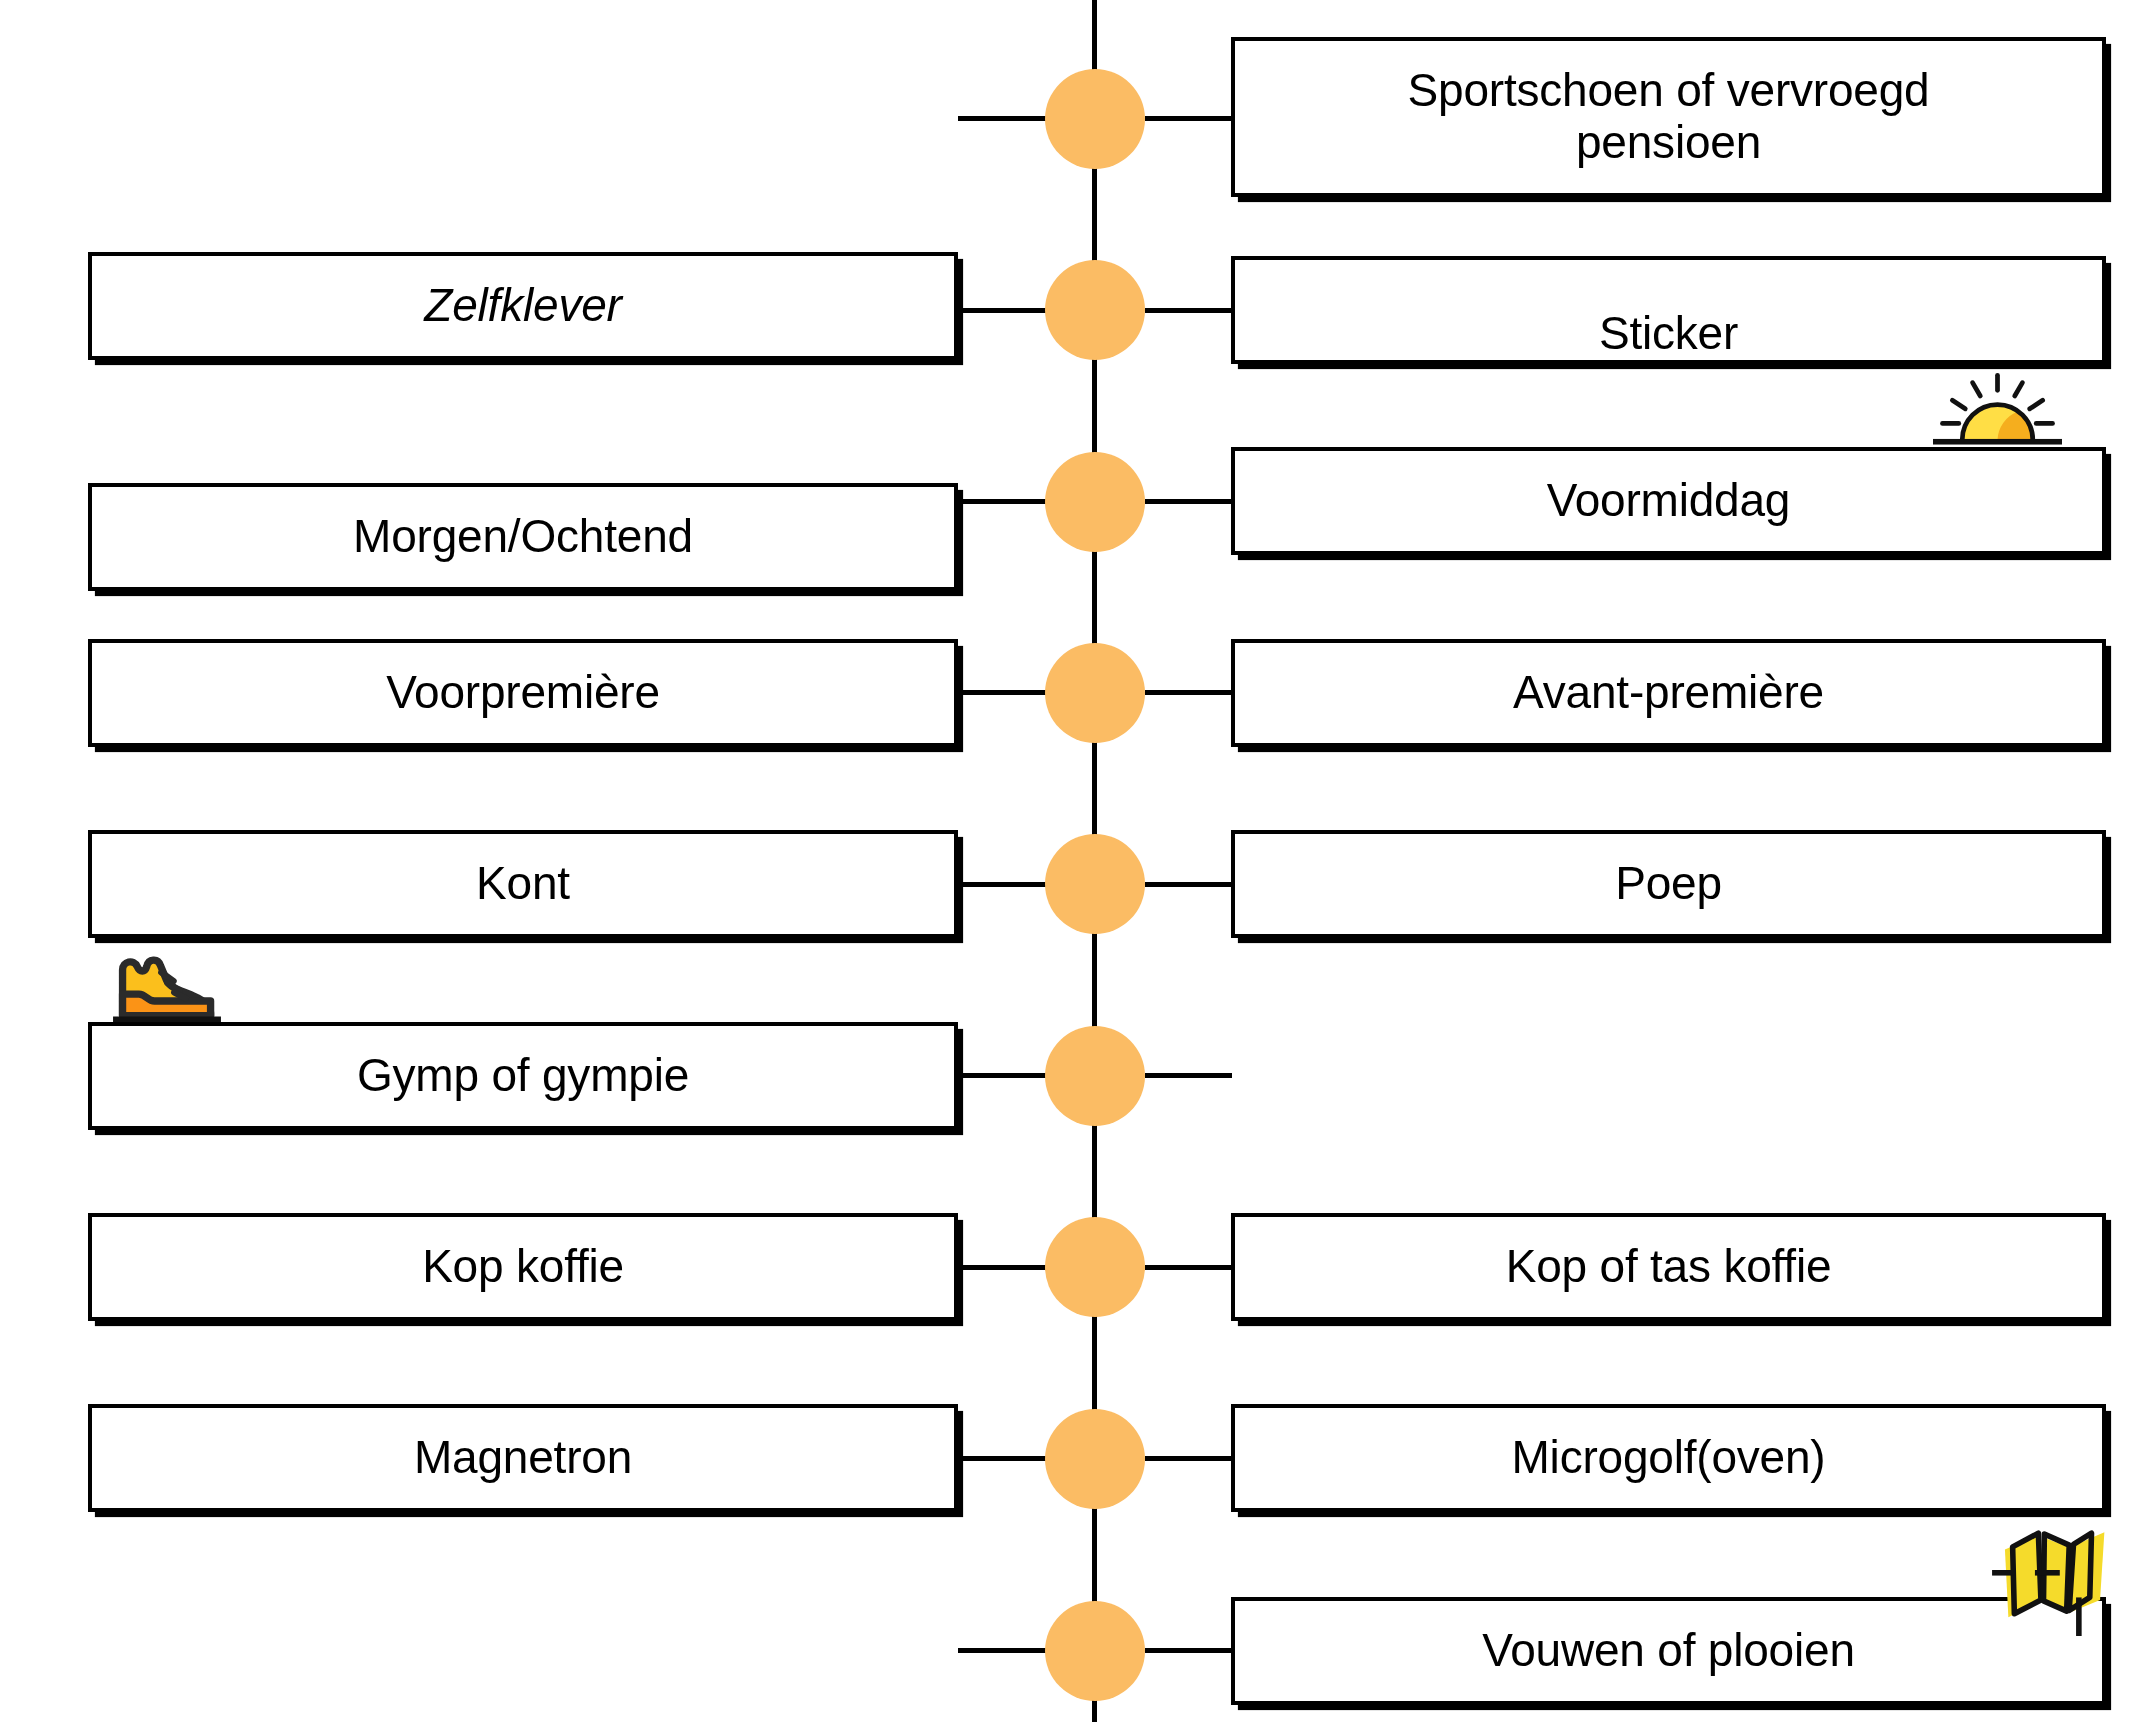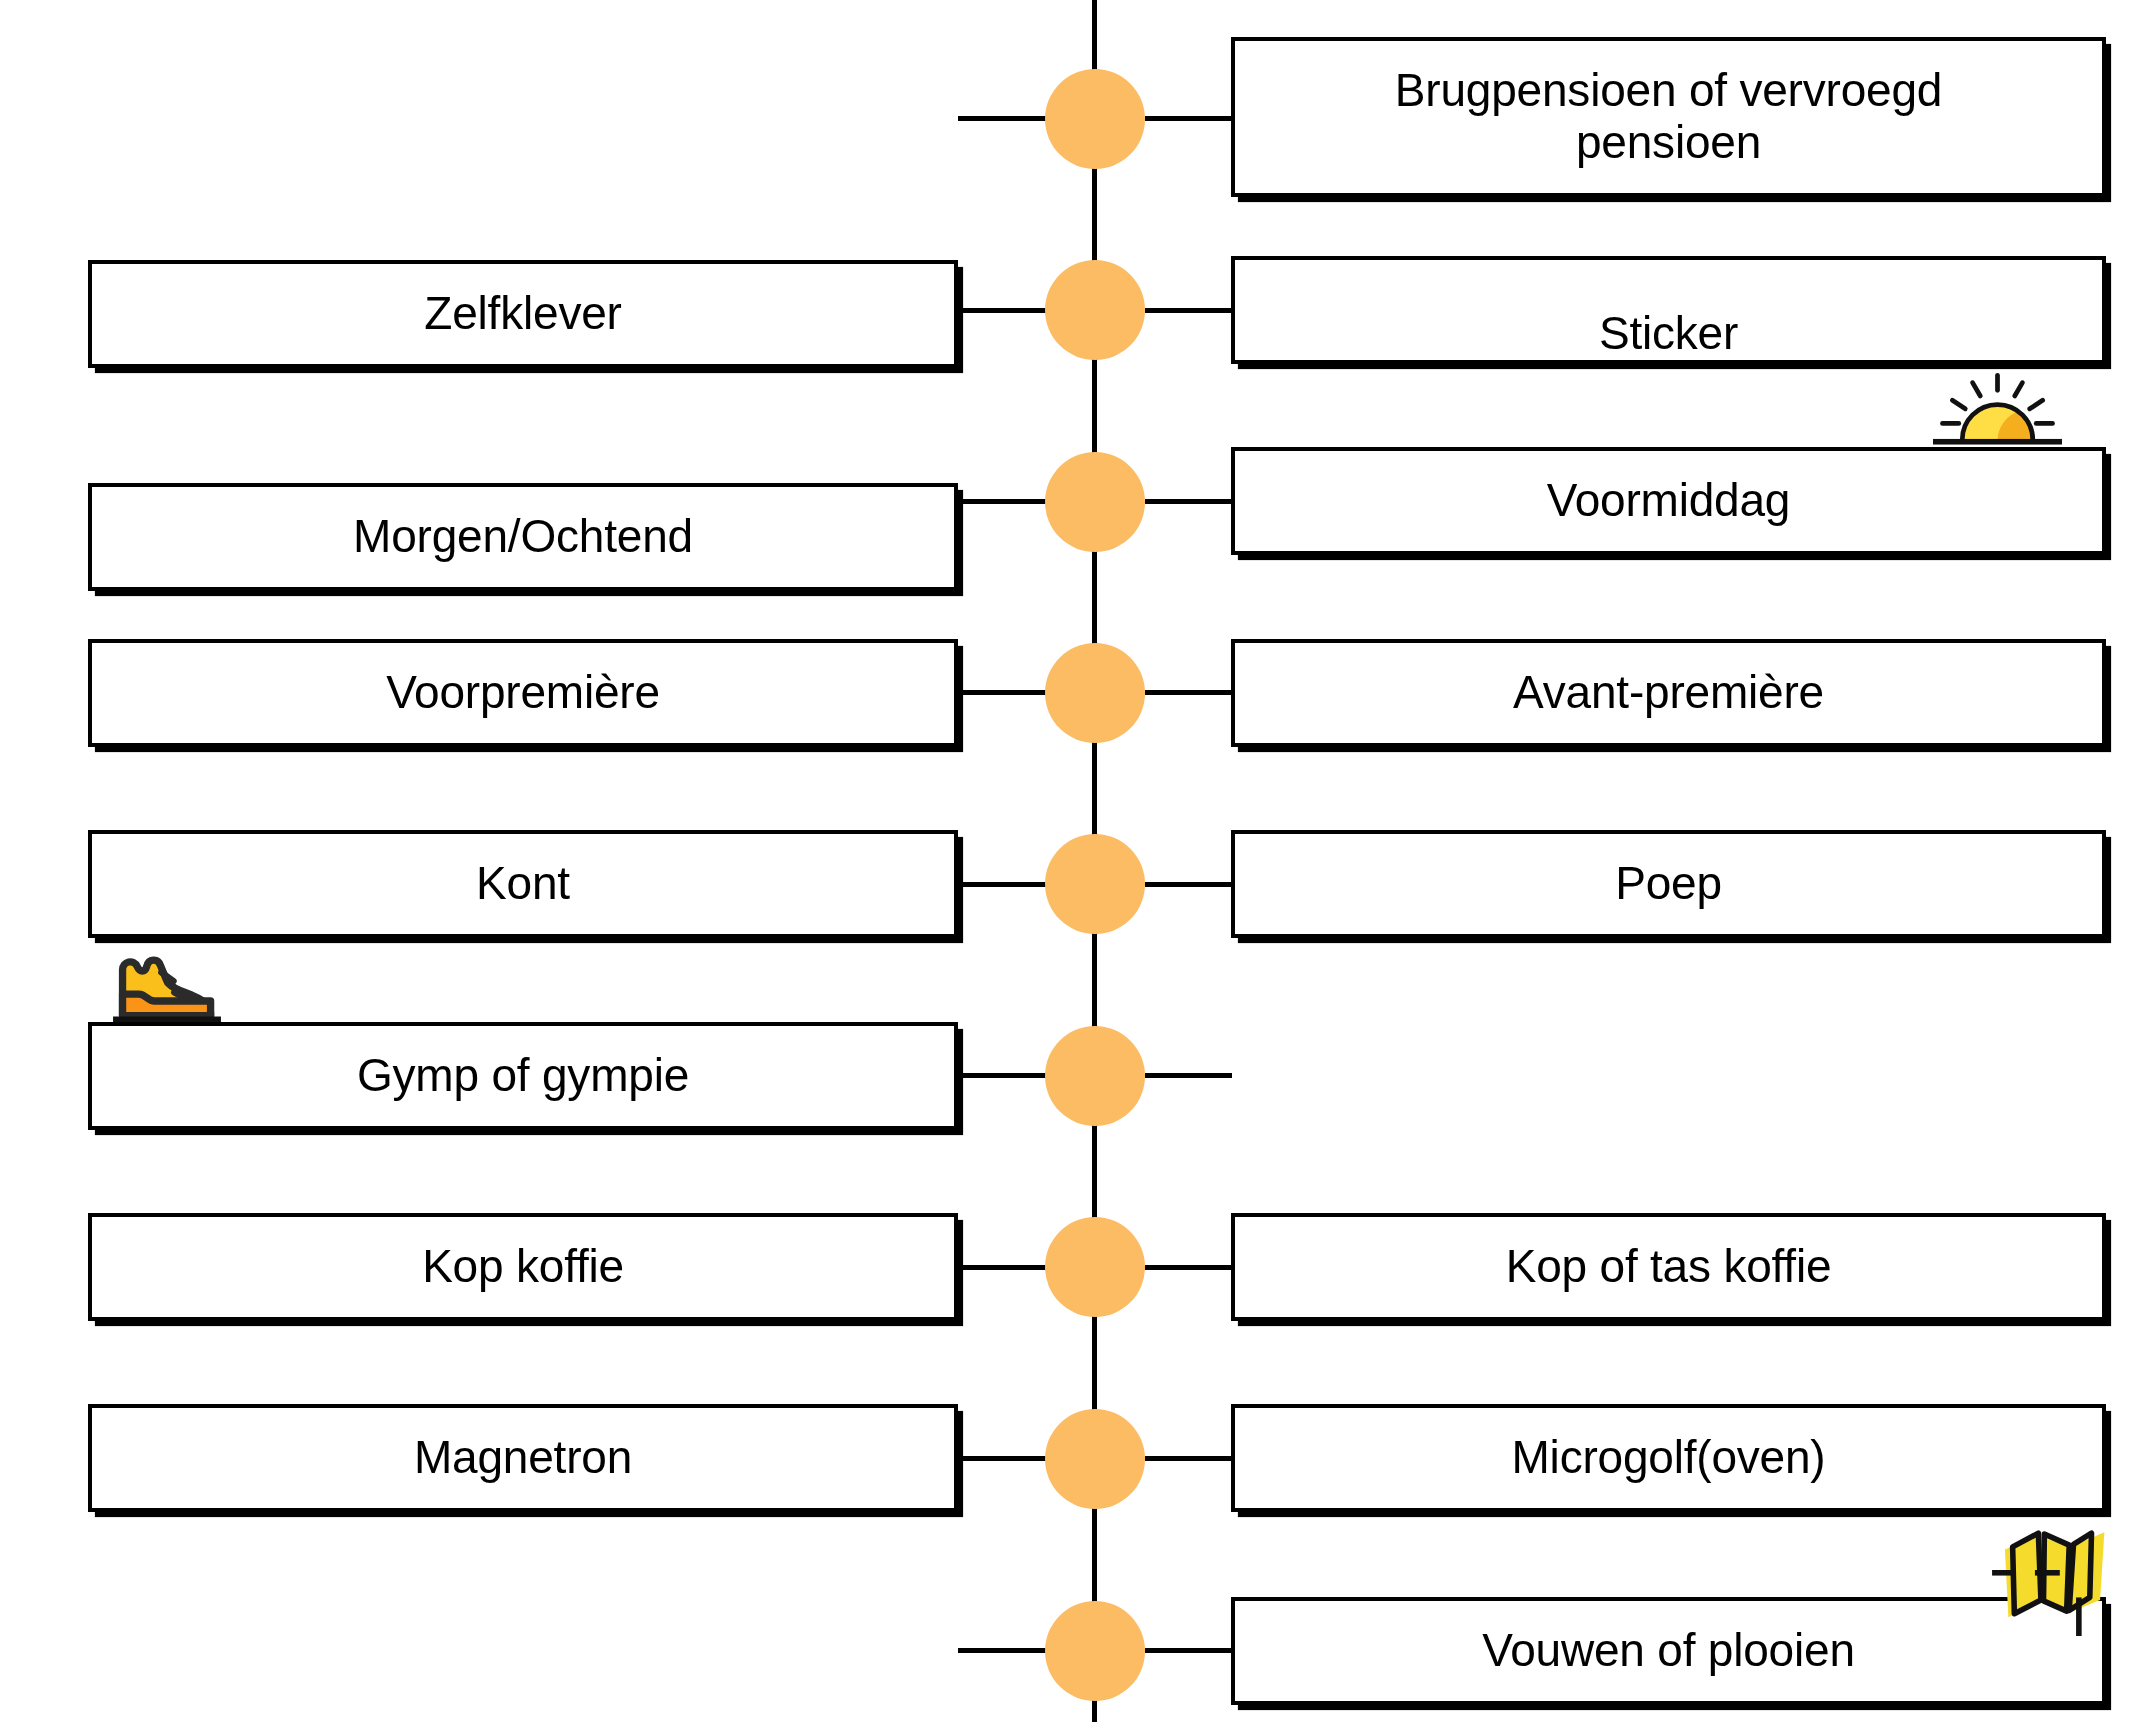--- a/index.html
+++ b/index.html
@@ -100,27 +100,27 @@
 
 <div id="stage">
 
   <div class="spine"></div>
 
   <div class="row" style="top:0px;height:198px;">
     <div class="conn conn-left" style="top:116px;"></div>
     <div class="node" style="top:69px;"></div>
     <div class="conn conn-right" style="top:116px;"></div>
     <div class="box box-right" style="top:37px;height:160px;">
-      <span class="box-label">Brugpensioen of vervroegd
+      <span class="box-label">Sportschoen of vervroegd
 pensioen</span>
     </div>
   </div>
 
   <div class="row" style="top:0px;height:129px;">
-    <div class="box box-left" style="top:260px;height:108px;">
+    <div class="box box-left" style="top:252px;height:108px;font-style:italic;">
       <span class="box-label">Zelfklever</span>
     </div>
     <div class="conn conn-left" style="top:308px;"></div>
     <div class="node" style="top:260px;"></div>
     <div class="conn conn-right" style="top:308px;"></div>
     <div class="box box-right" style="top:256px;height:108px;align-items:flex-end;">
       <span class="box-label">Sticker</span>
     </div>
   </div>
 

